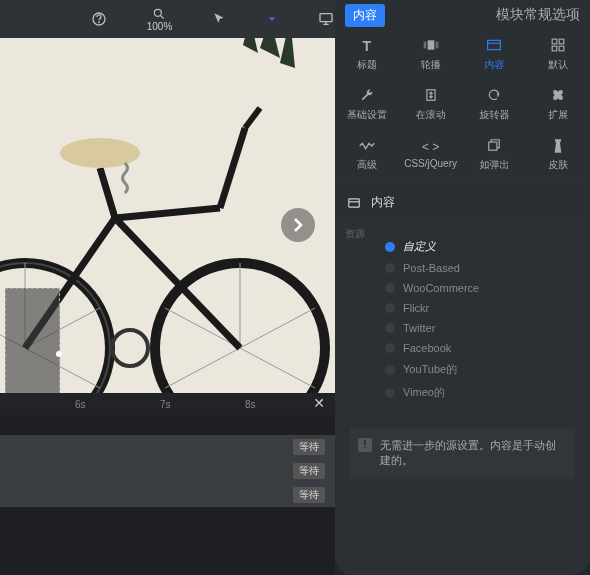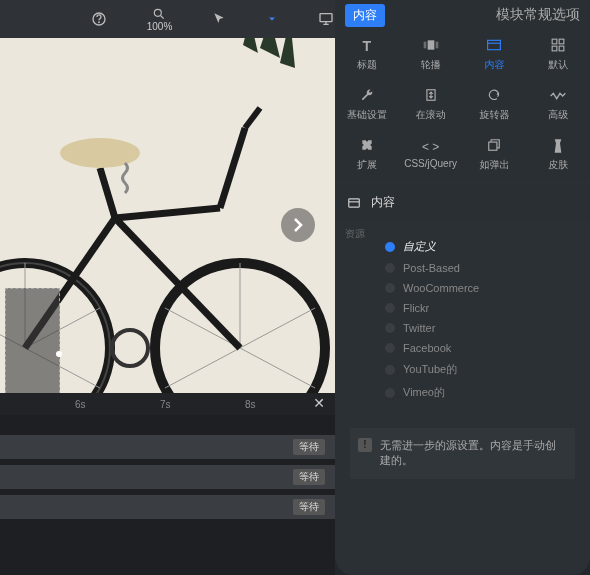--- a/index.html
+++ b/index.html
@@ -106,21 +106,20 @@
     color:#ccc; font-size:14px; cursor:pointer;
   }
   .timeline-body {
     flex: 1;
     background: #1d1f22;
     padding-top: 20px;
   }
   .track-row {
     height: 24px;
     background: #3a3d42;
-    margin-bottom: 6px;
     display:flex; justify-content:flex-end; align-items:center;
     padding-right:10px;
   }
   .track-badge {
     background: #555;
     color:#ddd;
     font-size:10px;
     padding: 1px 6px;
     border-radius:2px;
   }
@@ -364,30 +363,30 @@
           </svg></div>
         <div>在滚动</div>
       </div>
       <div class="tab-cell">
         <div class="tab-icon"><svg width="14" height="14" viewBox="0 0 24 24" fill="none" stroke="currentColor" stroke-width="2">
             <path d="M20 12a8 8 0 10-3 6M20 12l-3-2M20 12l-2 3"></path>
           </svg></div>
         <div>旋转器</div>
       </div>
       <div class="tab-cell">
+        <div class="tab-icon"><svg width="14" height="14" viewBox="0 0 24 24" fill="currentColor">
+            <path d="M4 4h6a2 2 0 104 0h6v6a2 2 0 100 4v6h-6a2 2 0 10-4 0H4v-6a2 2 0 100-4z"></path>
+          </svg></div>
+        <div>扩展</div>
+      </div>
+      <div class="tab-cell">
         <div class="tab-icon"><svg width="16" height="10" viewBox="0 0 24 12" fill="none" stroke="currentColor" stroke-width="2">
             <path d="M1 6l4-4 5 8 5-8 4 4 4-4"></path>
           </svg></div>
         <div>高级</div>
-      </div>
-      <div class="tab-cell">
-        <div class="tab-icon"><svg width="14" height="14" viewBox="0 0 24 24" fill="currentColor">
-            <path d="M4 4h6a2 2 0 104 0h6v6a2 2 0 100 4v6h-6a2 2 0 10-4 0H4v-6a2 2 0 100-4z"></path>
-          </svg></div>
-        <div>扩展</div>
       </div>
       <div class="tab-cell">
         <div class="tab-icon"><span style="font-size:12px">&lt;&nbsp;&gt;</span></div>
         <div>CSS/jQuery</div>
       </div>
       <div class="tab-cell">
         <div class="tab-icon"><svg width="14" height="14" viewBox="0 0 24 24" fill="none" stroke="currentColor" stroke-width="2">
             <rect x="3" y="7" width="14" height="14"></rect>
             <path d="M7 7V3h14v14h-4"></path>
           </svg></div>

